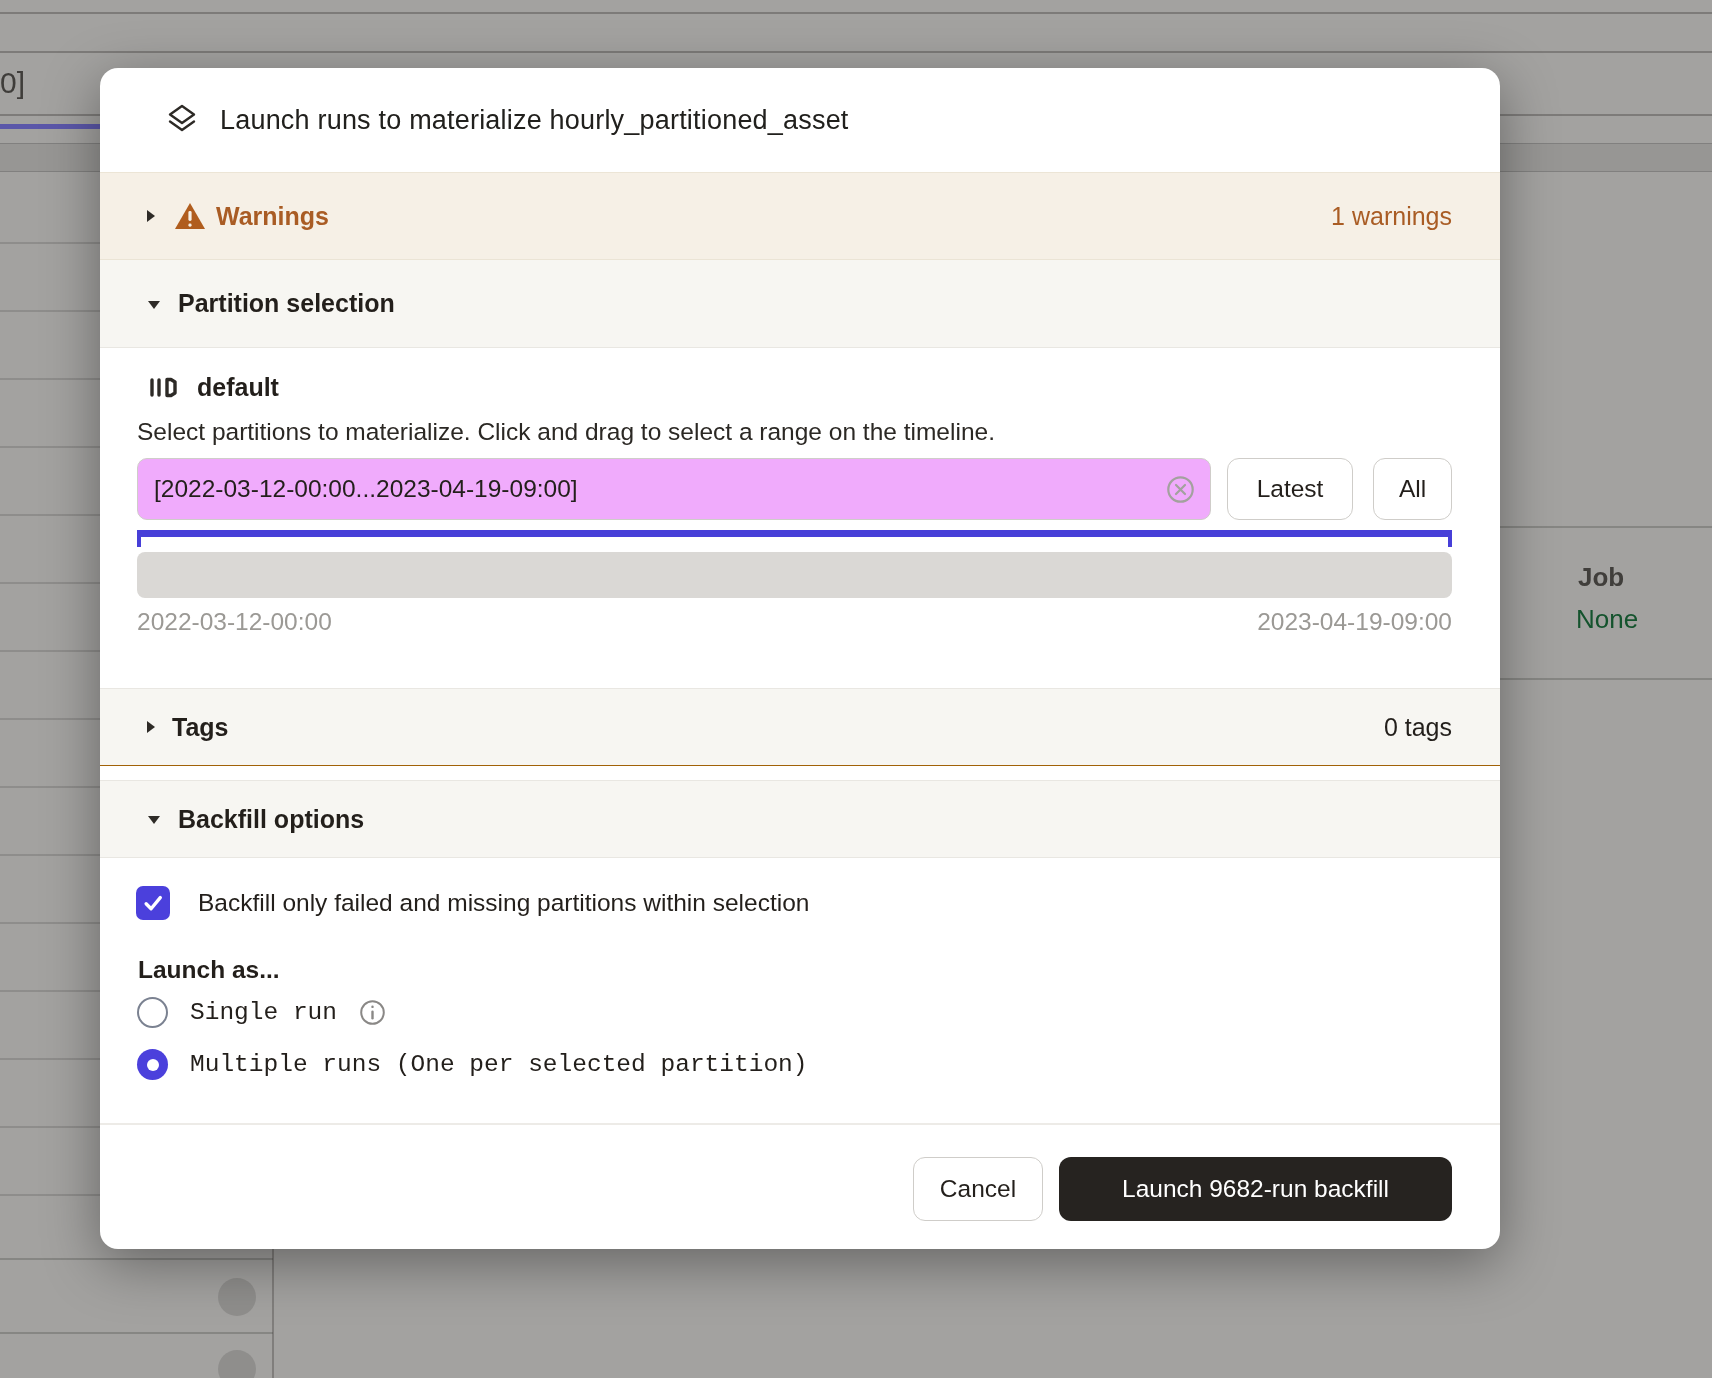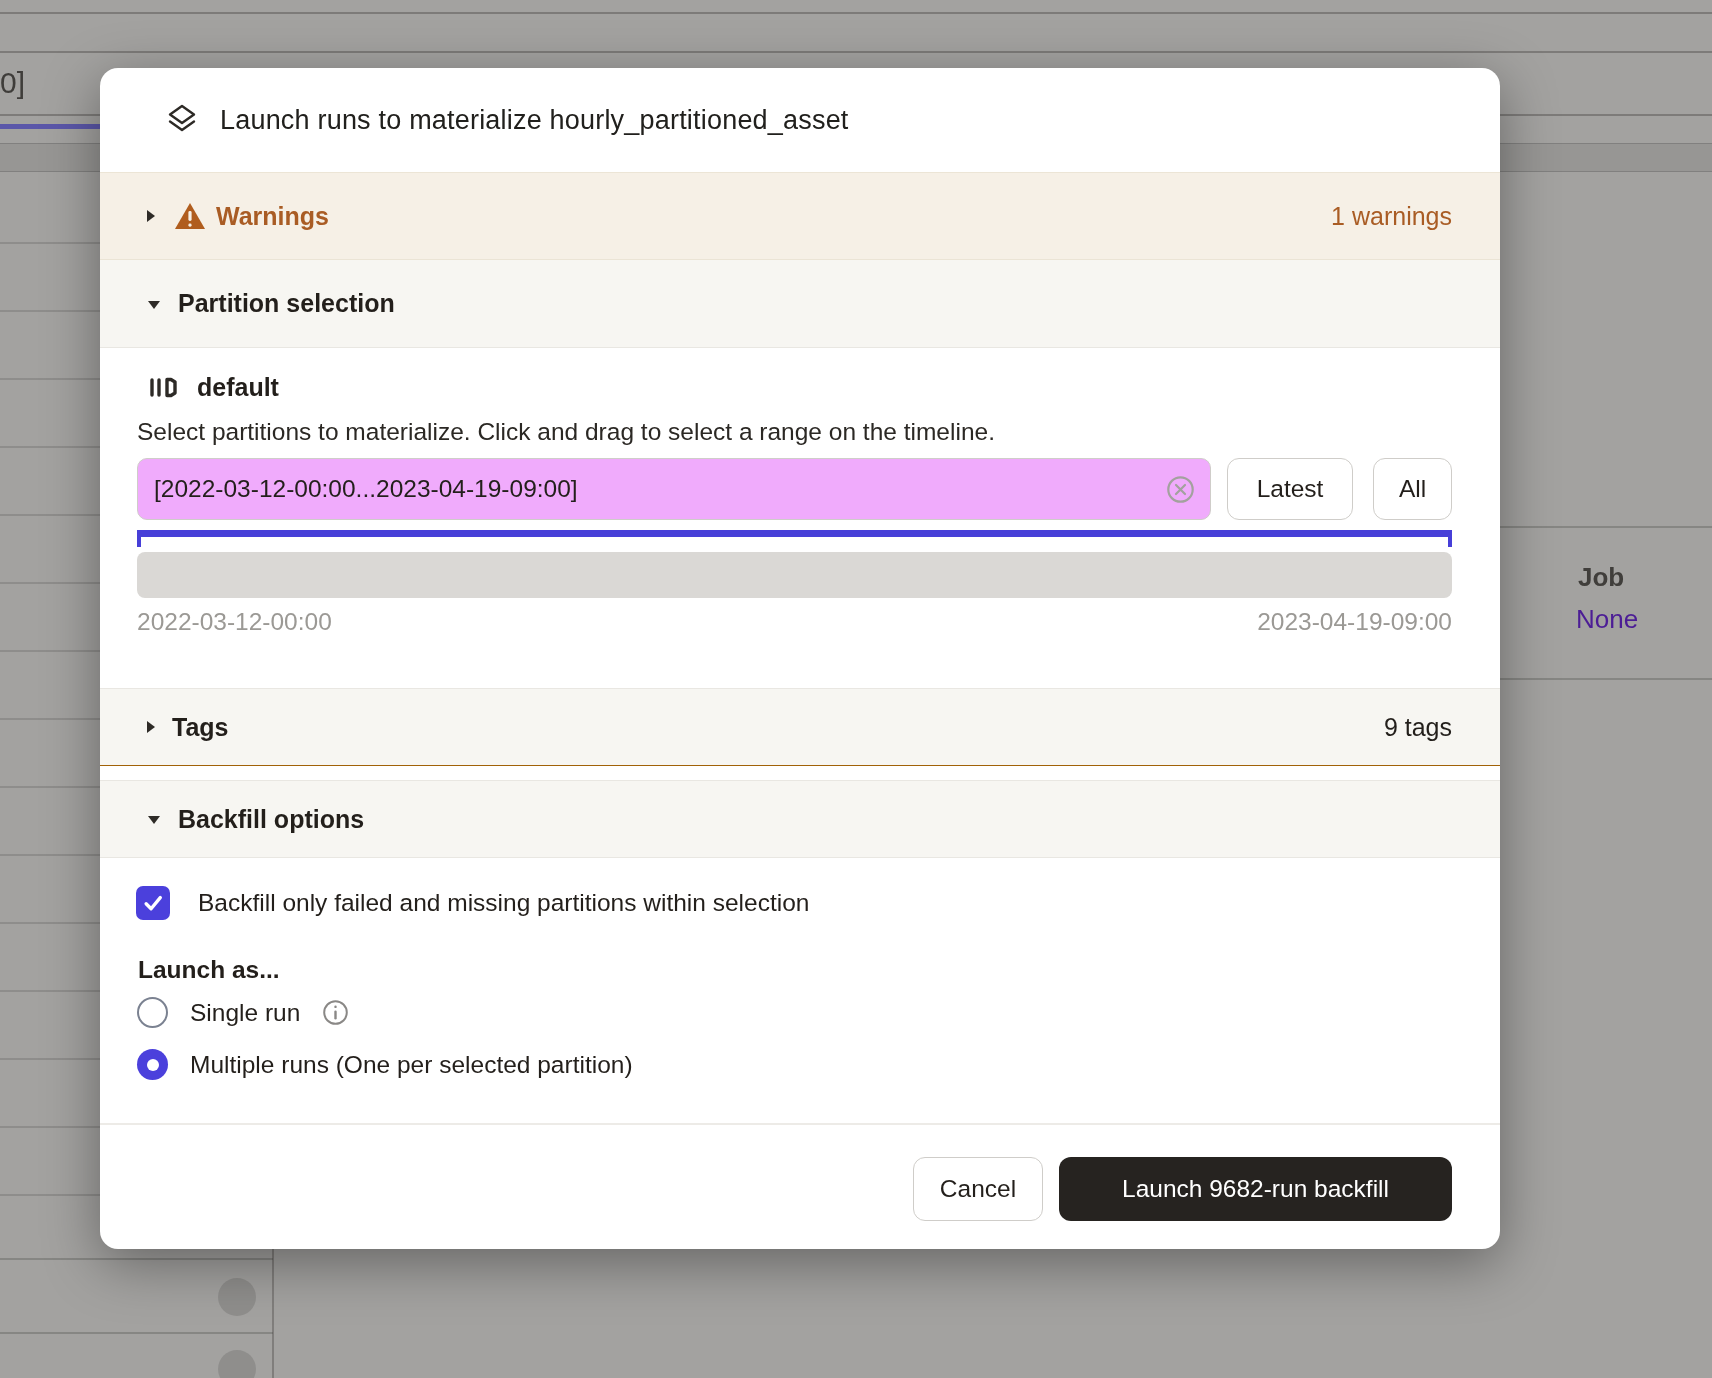--- a/index.html
+++ b/index.html
@@ -16,21 +16,21 @@
   .bd { position:absolute; }
   .bd-hline { background:rgba(62,60,57,.38); height:2px; }
   .bd-hline-thin { background:rgba(62,60,57,.28); height:1.5px; }
   .bd-text-frag { color:#3f3d3a; font-size:30px; }
   .bd-blue-line { background:#5b57a9; }
   .bd-dark-band { background:rgba(0,0,0,.07); border-top:1px solid rgba(0,0,0,.14); border-bottom:1px solid rgba(0,0,0,.14); }
   .bd-left-rows {
     background:repeating-linear-gradient(to bottom, transparent 0px, transparent 66px, rgba(0,0,0,.13) 66px, rgba(0,0,0,.13) 68px);
   }
   .bd-job-h { font-weight:bold; font-size:26px; color:#403e3b; }
-  .bd-job-v { font-size:26px; color:#4c1d95; }
+  .bd-job-v { font-size:26px; color:#14532d; }
   .bd-vline { background:rgba(62,60,57,.35); width:2px; }
   .bd-dot { width:38px; height:38px; border-radius:50%; background:#8f8e8c; }
 
   
   .modal {
     position:absolute; left:100px; top:68px; width:1400px; height:1181px;
     background:#ffffff; border-radius:18px;
     box-shadow:0 14px 56px rgba(0,0,0,.38);
     overflow:hidden;
   }
@@ -81,21 +81,21 @@
   .tl-label-end { right:48px; }
 
   .check-row { left:36px; top:818px; display:flex; align-items:center; gap:28px; }
   .checkbox {
     width:34px; height:34px; border-radius:7px; background:#4b40dc;
     display:flex; align-items:center; justify-content:center; flex:none;
   }
   .check-label { font-size:24.5px; color:#231f1b; }
 
   .launch-as { left:38px; top:888px; font-size:24.5px; font-weight:bold; }
-  .radio-row { left:37px; display:flex; align-items:center; gap:22px; }
+  .radio-row { left:37px; display:flex; align-items:center; gap:22px;font-family:Liberation Mono, monospace; }
   .radio-row-1 { top:929px; }
   .radio-row-2 { top:981px; }
   .radio { width:31px; height:31px; border-radius:50%; flex:none; }
   .radio-off { border:2.5px solid #7b8291; background:#fff; }
   .radio-on { background:#4b40dc; display:flex; align-items:center; justify-content:center; }
   .radio-on .dot { width:12px; height:12px; border-radius:50%; background:#fff; }
   .radio-label { font-size:24.5px; color:#231f1b; }
 
   .footer-divider { left:0; top:1055px; width:100%; height:2px; background:#edebe7; }
   .btn-cancel { left:813px; top:1089px; width:130px; height:64px; }
@@ -197,21 +197,21 @@
   <div class="m-abs tl-label tl-label-start">2022-03-12-00:00</div>
   <div class="m-abs tl-label tl-label-end">2023-04-19-09:00</div>
 
   <div class="m-abs band band-gray band-tags">
     <span class="icon">
       <svg width="14" height="20" viewBox="0 0 14 20">
           <path d="M3 4 L11 10 L3 16 Z" fill="#2e2b27"></path>
         </svg>
     </span>
     <span class="band-label">Tags</span>
-    <span class="band-count">9 tags</span>
+    <span class="band-count">0 tags</span>
   </div>
 
   <div class="m-abs band band-gray band-backfill">
     <span class="icon">
       <svg width="20" height="14" viewBox="0 0 20 14">
           <path d="M4 4 L10 12 L16 4 Z" fill="#2e2b27"></path>
         </svg>
     </span>
     <span class="band-label">Backfill options</span>
   </div>

